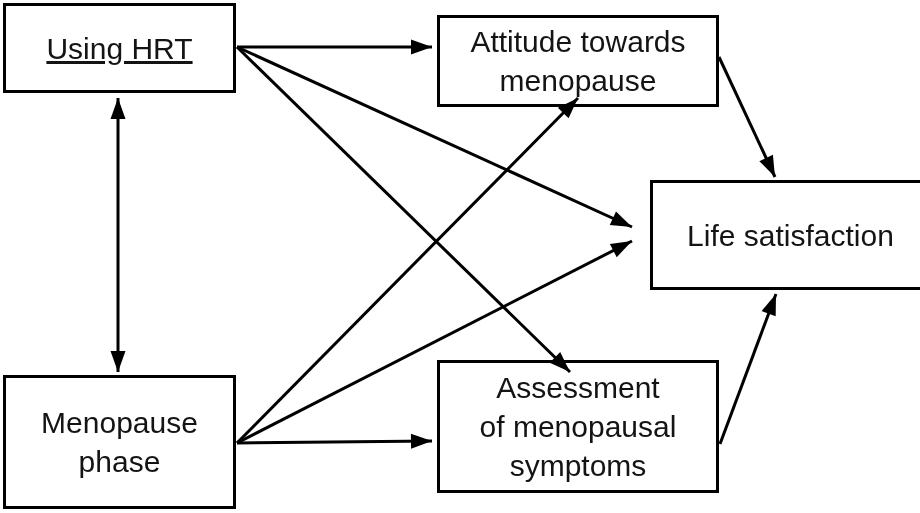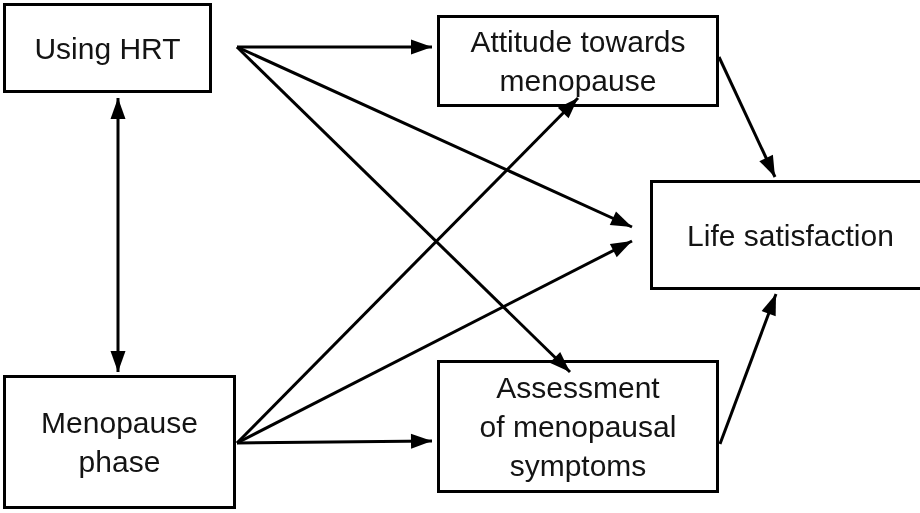--- a/index.html
+++ b/index.html
@@ -30,21 +30,21 @@
     left: 0; top: 0;
     pointer-events: none;
   }
   svg.arrows line { stroke: #000000; stroke-width: 3; }
 </style>
 </head>
 <body>
 
 <div class="canvas">
 
-  <div class="node" style="left:3px; top:3px; width:209px; height:90px;">
+  <div class="node" style="left:3px; top:3px; width:233px; height:90px;text-decoration:underline;">
     <span class="label">Using HRT</span>
   </div>
 
   <div class="node" style="left:437px; top:15px; width:282px; height:92px;">
     <span class="label">Attitude towards
 menopause</span>
   </div>
 
   <div class="node" style="left:650px; top:180px; width:281px; height:110px;">
     <span class="label">Life satisfaction</span>

